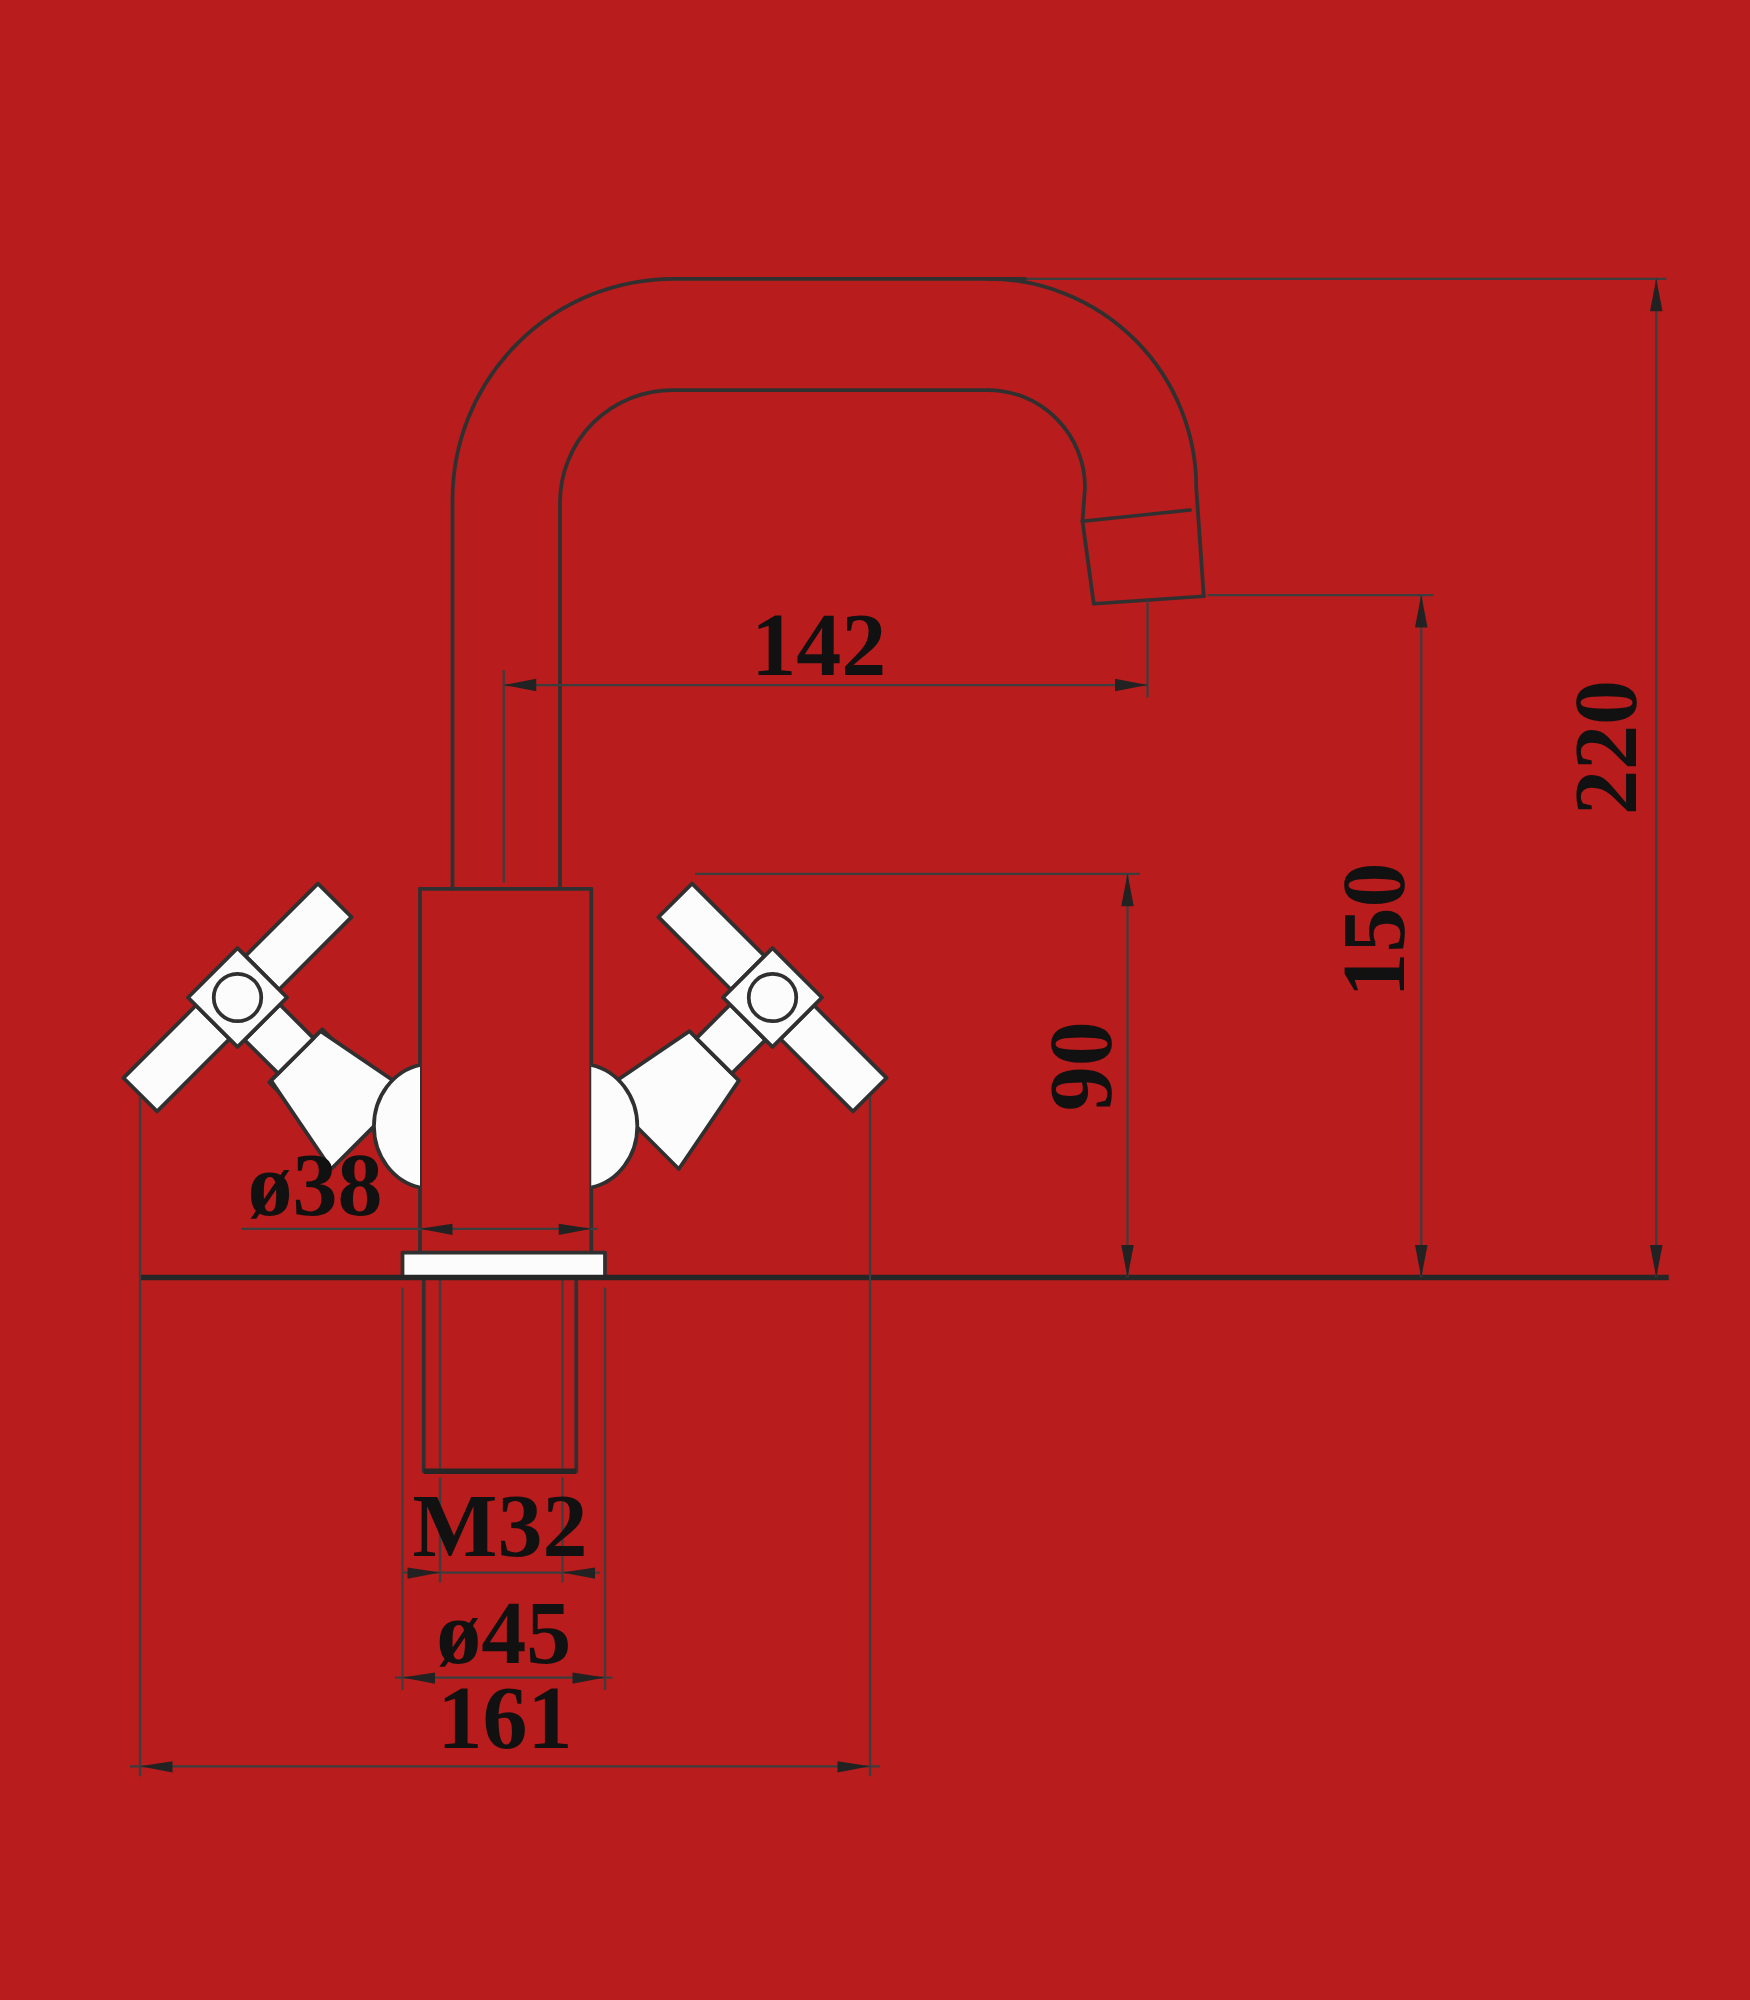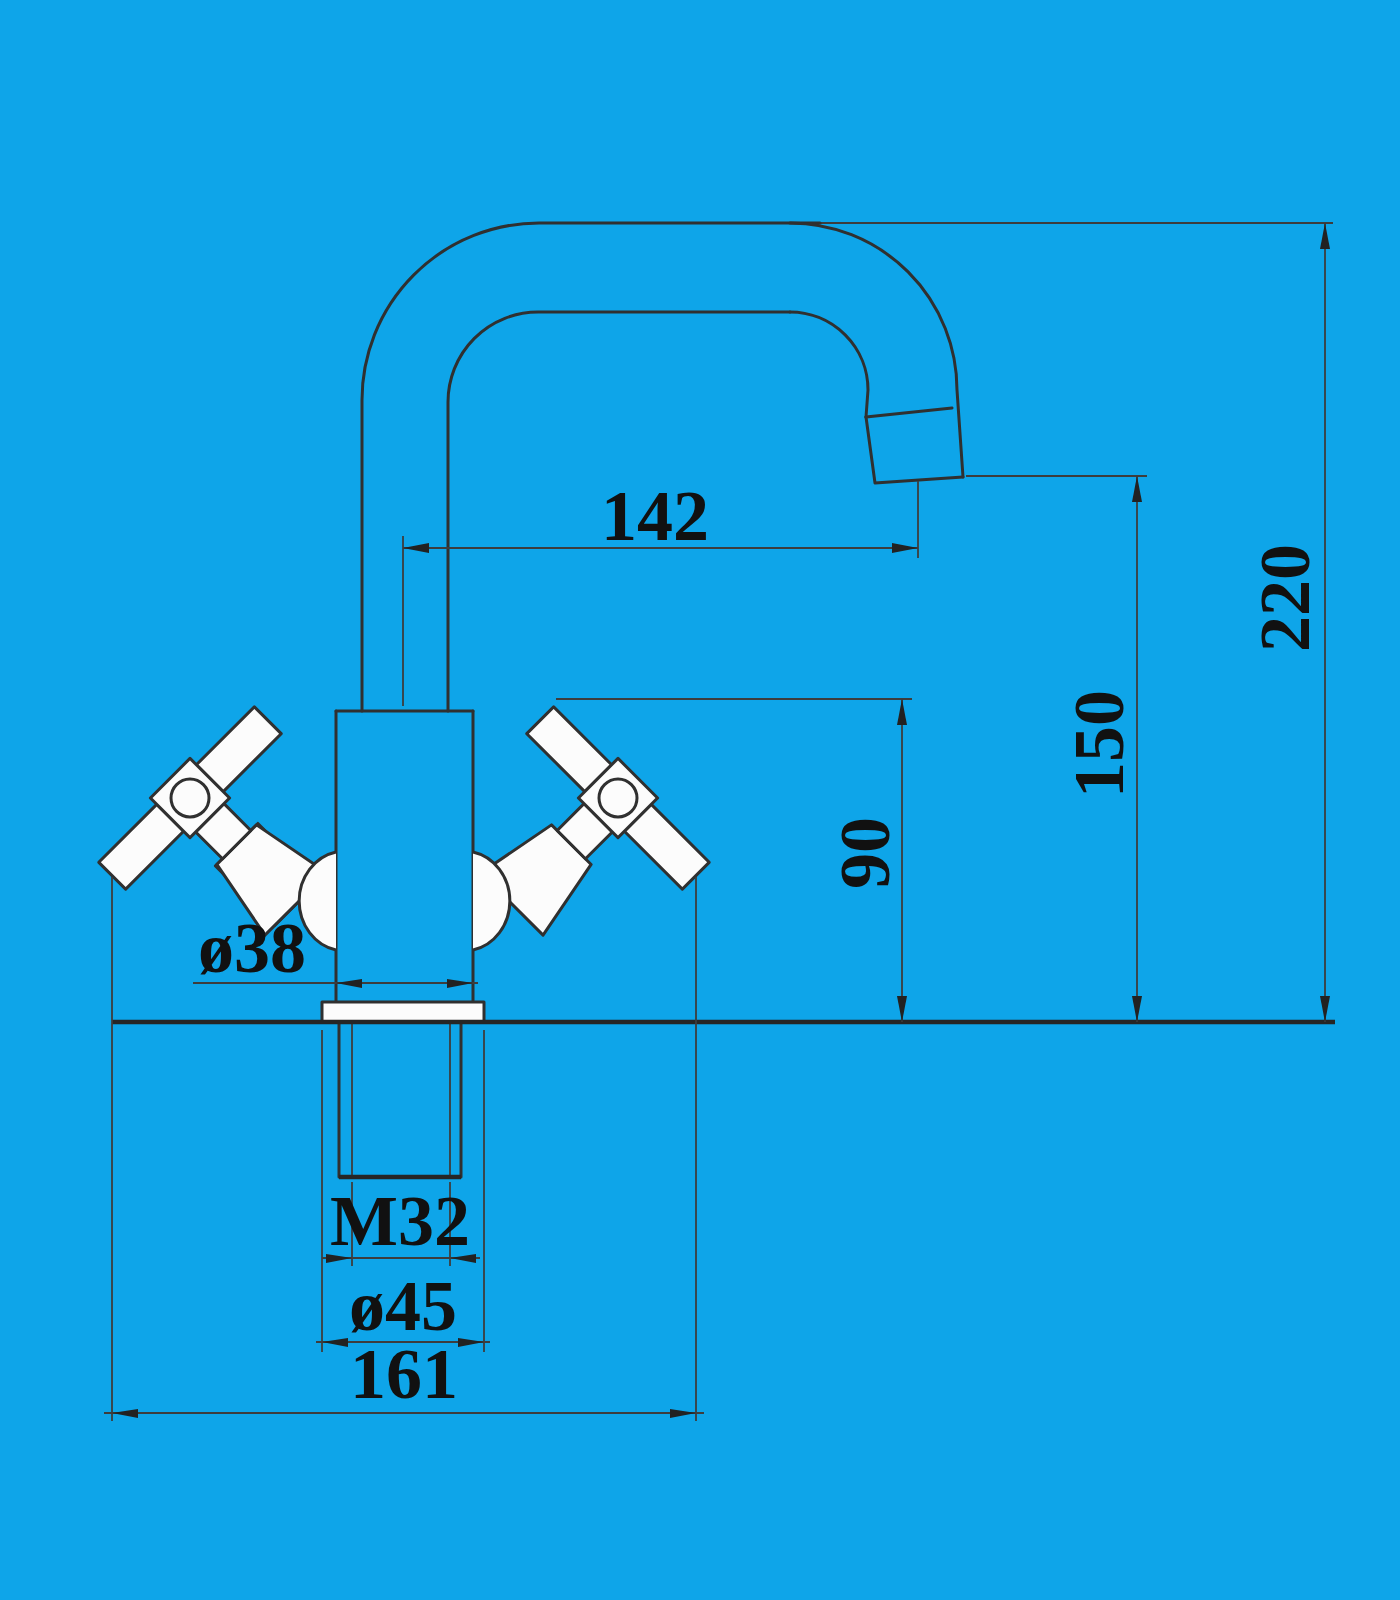--- a/index.html
+++ b/index.html
@@ -1,18 +1,18 @@
 <!DOCTYPE html>
 <html><head>
 <meta charset="utf-8">
 <style>
   html,body{margin:0;padding:0;background:#f4f4f4;}
   .stage{
     position:relative;width:1400px;height:1600px;margin:0 auto;
-    background:#0ea5e9;overflow:hidden;
+    background:#b91c1c;overflow:hidden;
     font-family:"Liberation Serif", serif;
   }
   svg{display:block;}
   .outline{fill:none;stroke:#303030;stroke-width:3;stroke-linecap:round;stroke-linejoin:round;}
   .outline-white{fill:#fcfcfc;stroke:#303030;stroke-width:3;stroke-linejoin:round;}
   .heavy{fill:none;stroke:#262626;stroke-width:4.5;stroke-linecap:butt;}
   .dim{fill:none;stroke:#3d3d3d;stroke-width:1.8;stroke-linecap:butt;}
   .arrow{fill:#222222;stroke:none;}
   .dimtext{
     font-family:"Liberation Serif", serif;

